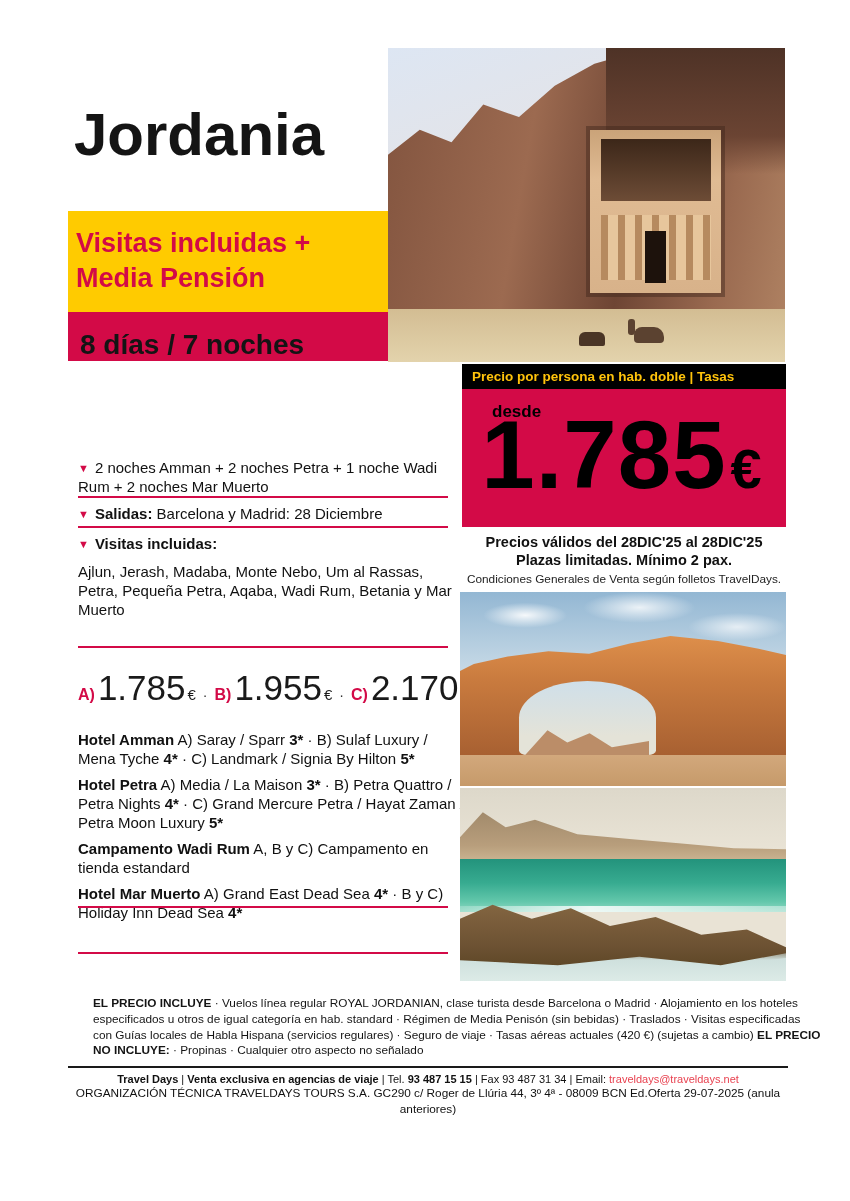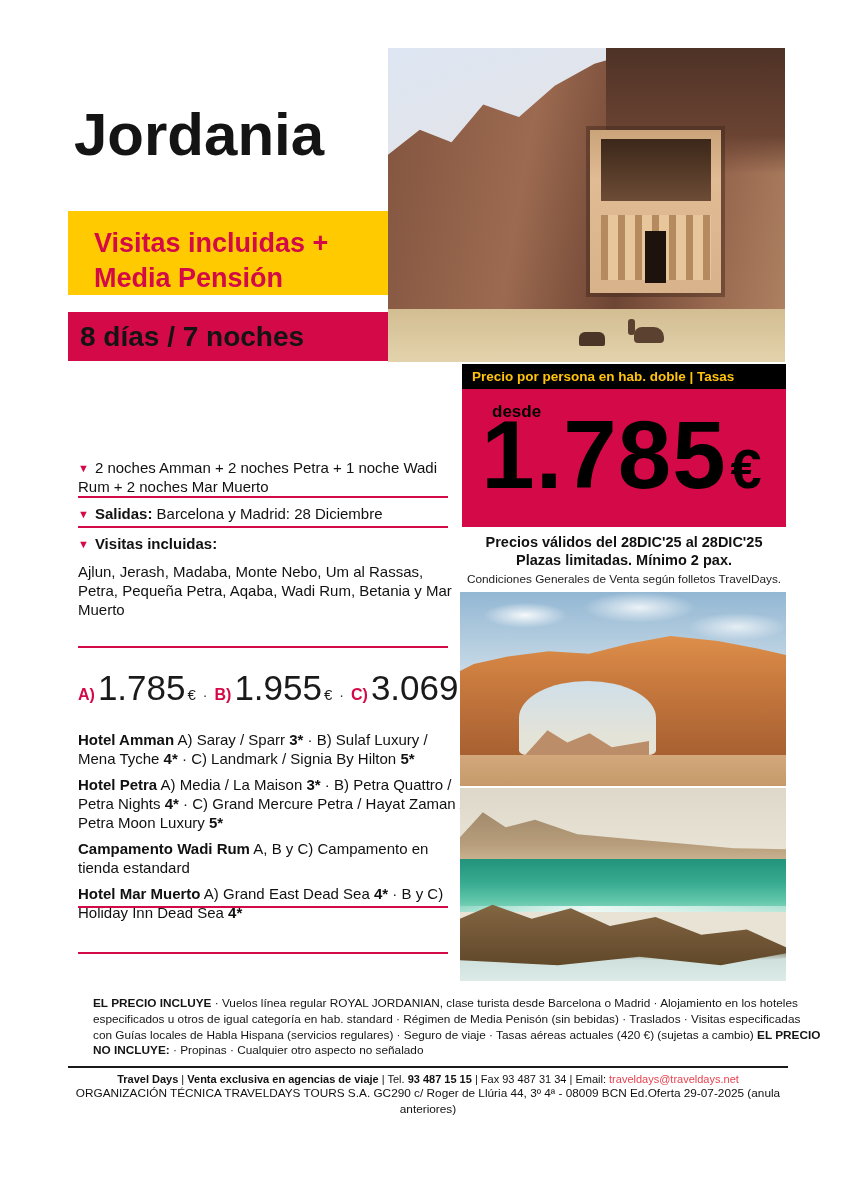--- a/index.html
+++ b/index.html
@@ -9,24 +9,24 @@
   *{margin:0;padding:0;box-sizing:border-box;}
   html,body{background:#ffffff;}
   .page{position:relative;width:850px;height:1201px;background:#fff;overflow:hidden;
         font-family:"Liberation Sans",sans-serif;color:#111;}
   .b{font-weight:bold;}
   
   .brand{position:absolute;left:68px;top:57px;display:flex;align-items:center;
          color:var(--logo-red);font-weight:bold;font-size:31px;letter-spacing:2px;}
   .brand-icon{display:inline-block;margin:0 1px;position:relative;top:2px;}
   .page-title{position:absolute;left:74px;top:100px;font-size:60px;font-weight:bold;color:#141414;letter-spacing:0;}
-  .yellow-box{position:absolute;left:68px;top:211px;width:322px;height:84px;background:var(--yellow);
-              padding:15px 10px 0 26px;font-size:27px;font-weight:bold;color:var(--crimson);line-height:1.3;}
+  .yellow-box{position:absolute;left:68px;top:211px;width:322px;height:101px;background:var(--yellow);
+              padding:15px 10px 0 8px;font-size:27px;font-weight:bold;color:var(--crimson);line-height:1.3;}
   .red-box{position:absolute;left:68px;top:312px;width:322px;height:49px;background:var(--crimson);
-           display:flex;align-items:center;padding-left:12px;font-size:28px;font-weight:bold;color:#141414;}
+           display:flex;align-items:flex-end;padding-left:12px;font-size:28px;font-weight:bold;color:#141414;}
   
   .photo{position:absolute;overflow:hidden;}
   .petra{left:388px;top:48px;width:397px;height:314px;
          background:linear-gradient(160deg,#dde6f3 0%,#e3e4e9 30%,#ded4c4 55%,#d8c9ae 100%);}
   .petra .rock{position:absolute;inset:0;
       background:linear-gradient(100deg,#82543f 0%,#9c6a50 35%,#6e4534 60%,#9a6a50 82%,#b08363 100%);
       clip-path:polygon(0 34%,8% 26%,16% 30%,24% 18%,33% 22%,42% 12%,52% 5%,63% 1%,76% 0,100% 0,100% 84%,0 84%);}
   .petra .rock-shade{position:absolute;left:55%;top:0;width:45%;height:40%;
       background:linear-gradient(180deg,#4e3226 0%,#6b4433 70%,rgba(107,68,51,0));}
   .petra .facade{position:absolute;left:51%;top:26%;width:33%;height:52%;
@@ -177,21 +177,21 @@
       </span>
       <span class="psep">·</span>
       <span class="pgroup">
         <span class="plabel">B)</span>
         <span class="pvalue">1.955</span>
         <span class="pcur">€</span>
       </span>
       <span class="psep">·</span>
       <span class="pgroup">
         <span class="plabel">C)</span>
-        <span class="pvalue">3.069</span>
+        <span class="pvalue">2.170</span>
         <span class="pcur">€</span>
       </span>
     </div>
 
   <div class="hotels">
       <p><span class="b">Hotel Amman</span><span>  A) Saray / Sparr </span><span class="b">3*</span><span> · B) Sulaf Luxury / Mena Tyche  </span><span class="b">4*</span><span> · C) Landmark / Signia By Hilton </span><span class="b">5*</span></p>
       <p><span class="b">Hotel Petra</span><span>   A) Media / La Maison </span><span class="b">3*</span><span> · B) Petra Quattro / Petra Nights </span><span class="b">4*</span><span> · C)  Grand Mercure Petra / Hayat Zaman / Petra Moon Luxury </span><span class="b">5*</span></p>
       <p><span class="b">Campamento Wadi Rum</span><span> A, B y C) Campamento en tienda estandard</span></p>
       <p><span class="b">Hotel Mar Muerto</span><span> A) Grand East Dead Sea </span><span class="b">4*</span><span> · B y C) Holiday Inn Dead Sea </span><span class="b">4*</span></p>
     </div>

